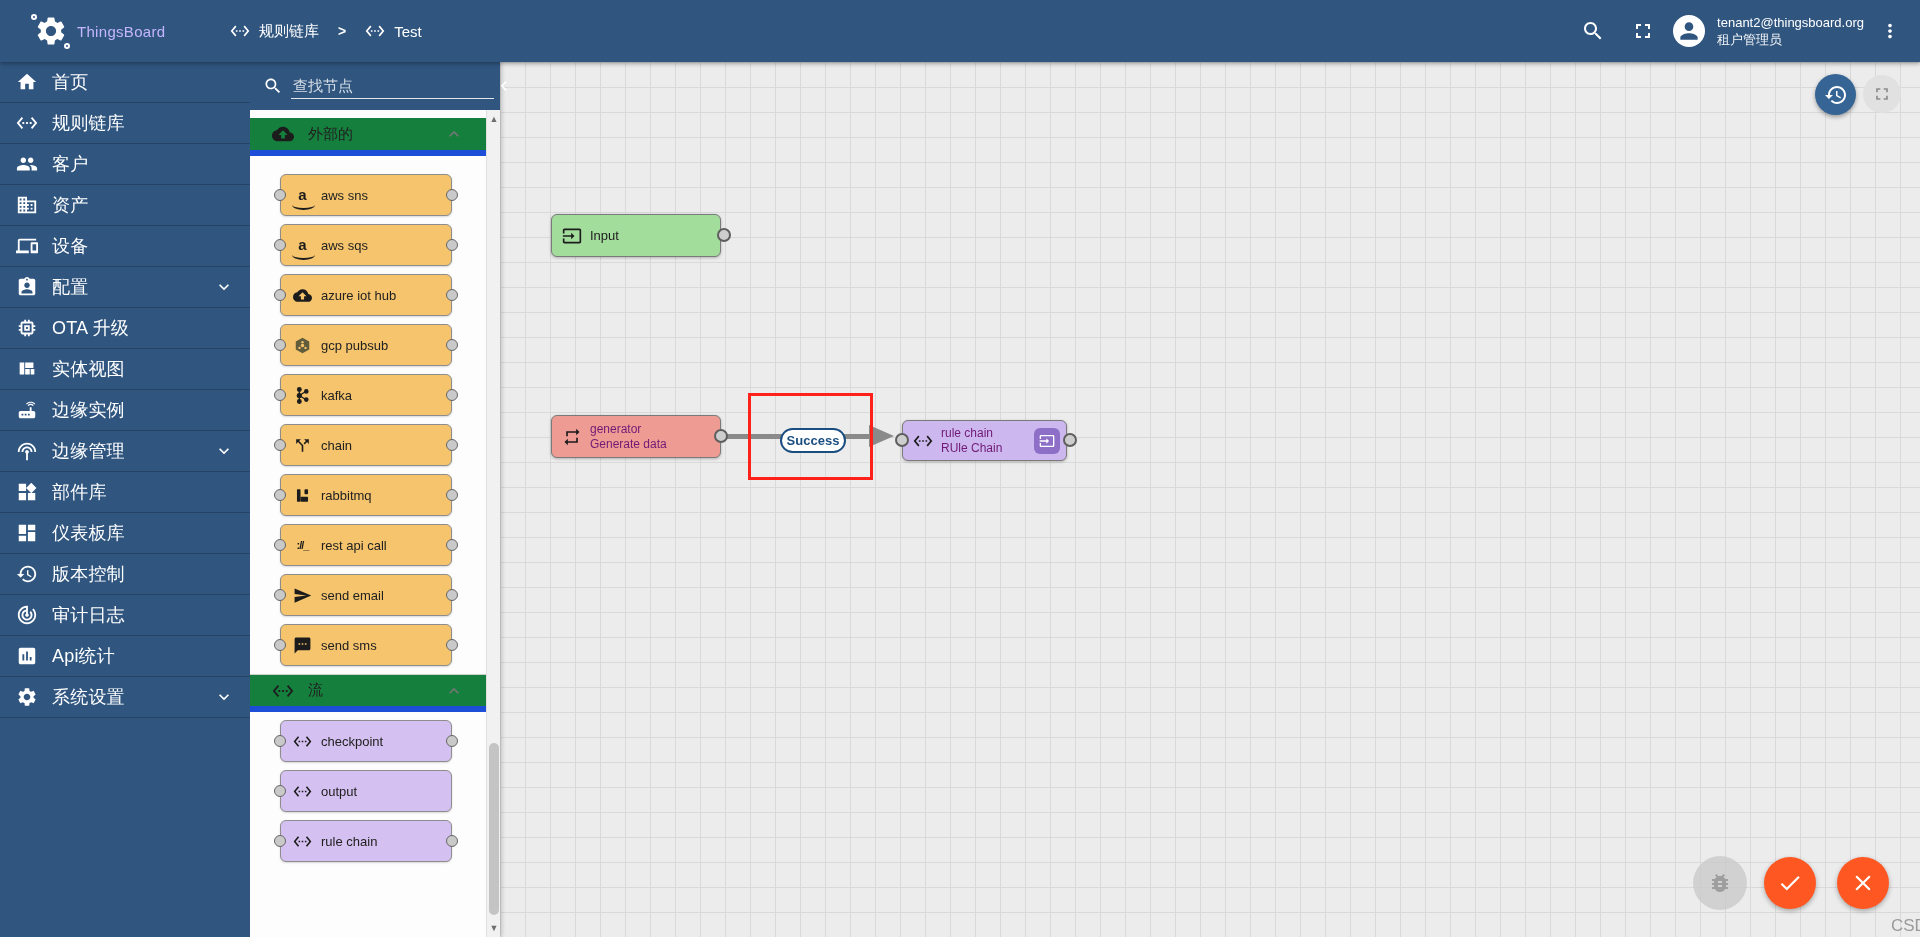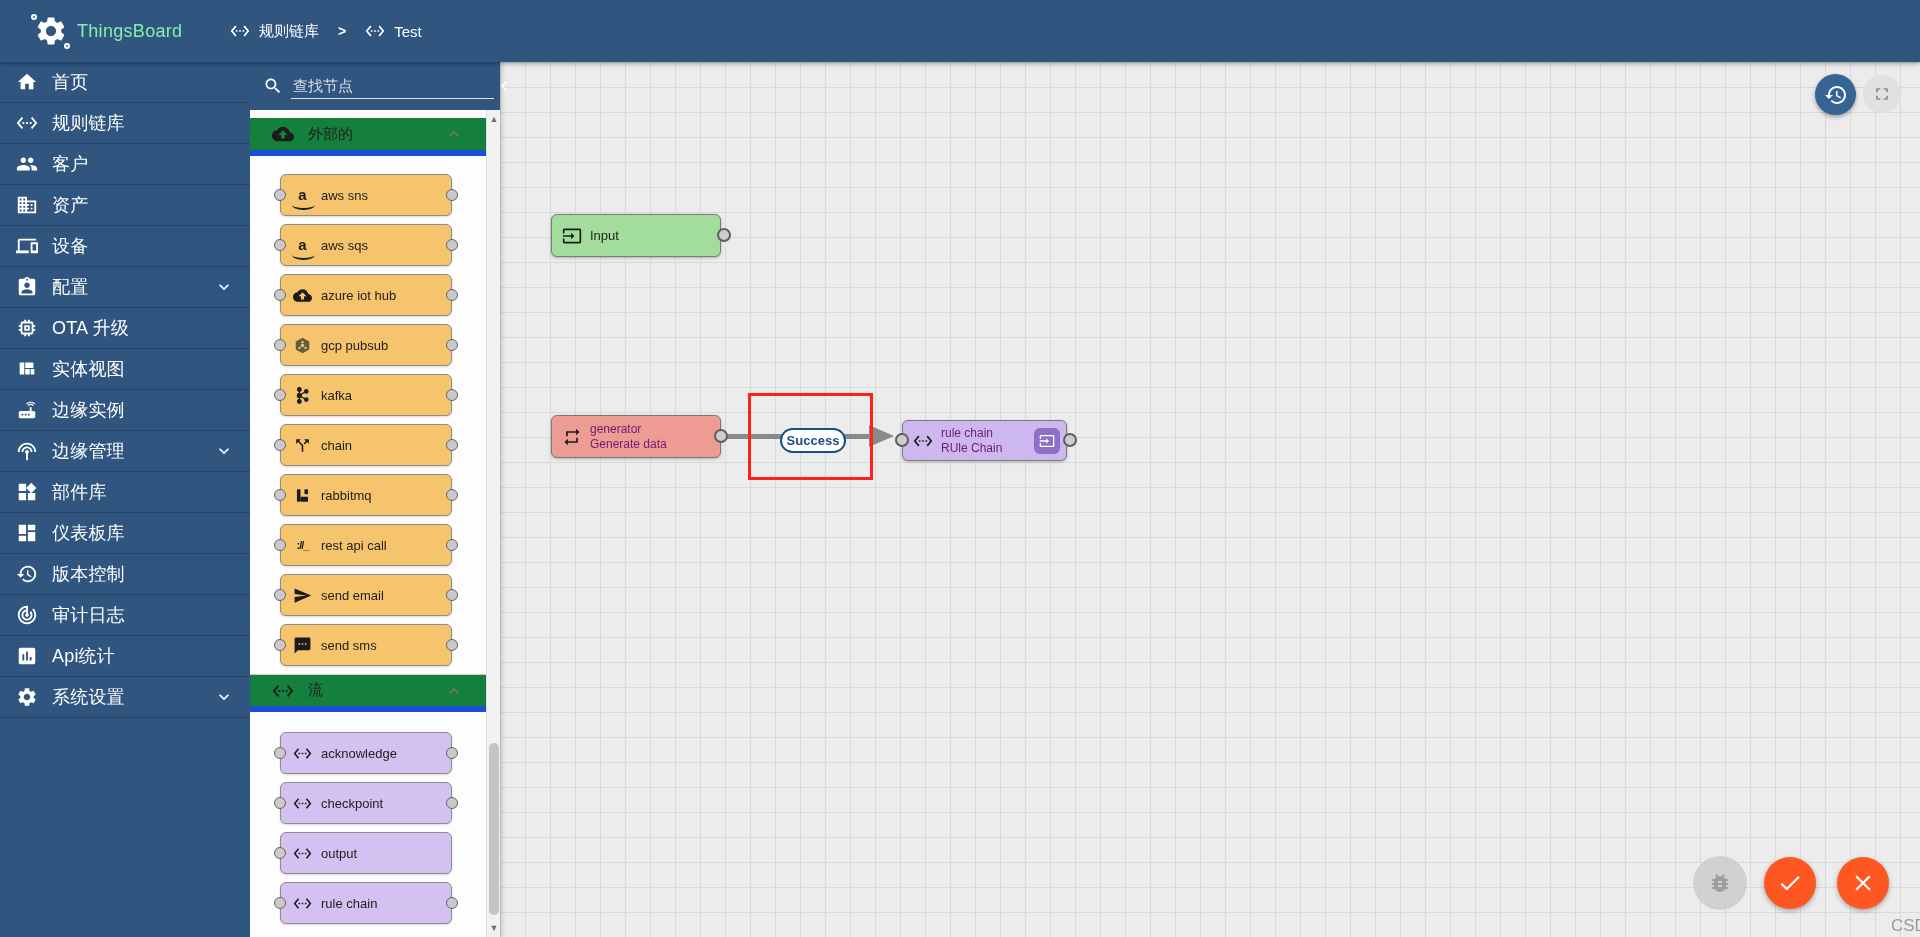--- a/index.html
+++ b/index.html
@@ -9,21 +9,21 @@
   svg { display:block; }
 
   
   .topbar { position:absolute; left:0; top:0; width:1920px; height:62px;
     background:#305680; display:flex; align-items:center; z-index:40;
     box-shadow:0 2px 4px rgba(0,0,0,.3); }
   .logo { display:flex; align-items:center; gap:9px; margin-left:34px; width:182px; }
   .logo-gear { position:relative; width:34px; height:34px; }
   .logo-gear .dot { position:absolute; width:6px; height:6px; border:2px solid #fff;
     border-radius:50%; background:#305680; }
-  .brand-text { color:#86efac; font-size:18px; font-weight:400; letter-spacing:.3px; }
+  .brand-text { color:#c4b5fd; font-size:15px; font-weight:400; letter-spacing:.3px; }
   .breadcrumb { display:flex; align-items:center; gap:9px; margin-left:14px;
     color:#fff; font-size:15px; }
   .breadcrumb .sep { margin:0 10px; font-weight:700; font-size:14px; }
   .topbar-right { margin-left:auto; display:flex; align-items:center; gap:10px; margin-right:14px; }
   .icon-btn { width:40px; height:40px; border-radius:50%; display:flex;
     align-items:center; justify-content:center; cursor:pointer; }
   .avatar { width:32px; height:32px; border-radius:50%; background:#fff;
     display:flex; align-items:center; justify-content:center; }
   .user-block { color:#fff; font-size:13px; line-height:17px; margin-left:2px; }
   .user-block .role { opacity:.95; }
@@ -152,20 +152,46 @@
     </span>
     <span>规则链库</span>
     <span class="sep">&gt;</span>
     <span>
       <svg viewBox="0 0 24 24" width="20" height="20" fill="#ffffff">
           <path d="M7.77 6.76 6.23 5.48.82 12l5.41 6.52 1.54-1.28L3.42 12l4.35-5.24zM7 13h2v-2H7v2zm10-2h-2v2h2v-2zm-6 2h2v-2h-2v2zm6.77-7.52-1.54 1.28L20.58 12l-4.35 5.24 1.54 1.28L23.18 12l-5.41-6.52z"></path>
         </svg>
     </span>
     <span>Test</span>
   </div>
+  <div class="topbar-right">
+    <span class="icon-btn">
+      <svg viewBox="0 0 24 24" width="24" height="24" fill="#ffffff">
+          <path d="M15.5 14h-.79l-.28-.27C15.41 12.59 16 11.11 16 9.5 16 5.91 13.09 3 9.5 3S3 5.91 3 9.5 5.91 16 9.5 16c1.61 0 3.09-.59 4.23-1.57l.27.28v.79l5 4.99L20.49 19l-4.99-5zm-6 0C7.01 14 5 11.99 5 9.5S7.01 5 9.5 5 14 7.01 14 9.5 11.99 14 9.5 14z"></path>
+        </svg>
+    </span>
+    <span class="icon-btn">
+      <svg viewBox="0 0 24 24" width="24" height="24" fill="#ffffff">
+          <path d="M7 14H5v5h5v-2H7v-3zm-2-4h2V7h3V5H5v5zm12 7h-3v2h5v-5h-2v3zM14 5v2h3v3h2V5h-5z"></path>
+        </svg>
+    </span>
+    <span class="avatar">
+      <svg viewBox="0 0 24 24" width="26" height="26" fill="#305680">
+          <path d="M12 12c2.21 0 4-1.79 4-4s-1.79-4-4-4-4 1.79-4 4 1.79 4 4 4zm0 2c-2.67 0-8 1.34-8 4v2h16v-2c0-2.66-5.33-4-8-4z"></path>
+        </svg>
+    </span>
+    <div class="user-block">
+      <div>tenant2@thingsboard.org</div>
+      <div class="role">租户管理员</div>
+    </div>
+    <span class="icon-btn" style="width:32px;">
+      <svg viewBox="0 0 24 24" width="22" height="22" fill="#ffffff">
+          <path d="M12 8c1.1 0 2-.9 2-2s-.9-2-2-2-2 .9-2 2 .9 2 2 2zm0 2c-1.1 0-2 .9-2 2s.9 2 2 2 2-.9 2-2-.9-2-2-2zm0 6c-1.1 0-2 .9-2 2s.9 2 2 2 2-.9 2-2-.9-2-2-2z"></path>
+        </svg>
+    </span>
+  </div>
 </div>
 
 <nav class="sidebar">
   <div class="snav">
     <span class="s-ic">
         <svg viewBox="0 0 24 24" width="22" height="22" fill="#fff">
           <path d="M10 20v-6h4v6h5v-8h3L12 3 2 12h3v8z"></path>
         </svg>
       </span>
     <span class="s-lb">首页</span>
@@ -446,30 +472,20 @@
           </svg>
         </span>
       <span class="c-lb">流</span>
       <span class="c-ch">
           <svg viewBox="0 0 24 24" width="20" height="20" fill="#757575">
             <path d="M12 8l-6 6 1.41 1.41L12 10.83l4.59 4.58L18 14z"></path>
           </svg>
         </span>
     </div>
 
-    <div class="pnode purple flow1">
-      <span class="pin l"></span>
-      <span class="n-ic">
-          <svg viewBox="0 0 24 24" width="19" height="19" fill="#1c1c1c">
-            <path d="M7.77 6.76 6.23 5.48.82 12l5.41 6.52 1.54-1.28L3.42 12l4.35-5.24zM7 13h2v-2H7v2zm10-2h-2v2h2v-2zm-6 2h2v-2h-2v2zm6.77-7.52-1.54 1.28L20.58 12l-4.35 5.24 1.54 1.28L23.18 12l-5.41-6.52z"></path>
-          </svg>
-        </span>
-      <span class="n-lb">acknowledge</span>
-      <span class="pin r"></span>
-    </div>
     <div class="pnode purple">
       <span class="pin l"></span>
       <span class="n-ic">
           <svg viewBox="0 0 24 24" width="19" height="19" fill="#1c1c1c">
             <path d="M7.77 6.76 6.23 5.48.82 12l5.41 6.52 1.54-1.28L3.42 12l4.35-5.24zM7 13h2v-2H7v2zm10-2h-2v2h2v-2zm-6 2h2v-2h-2v2zm6.77-7.52-1.54 1.28L20.58 12l-4.35 5.24 1.54 1.28L23.18 12l-5.41-6.52z"></path>
           </svg>
         </span>
       <span class="n-lb">checkpoint</span>
       <span class="pin r"></span>
     </div>

